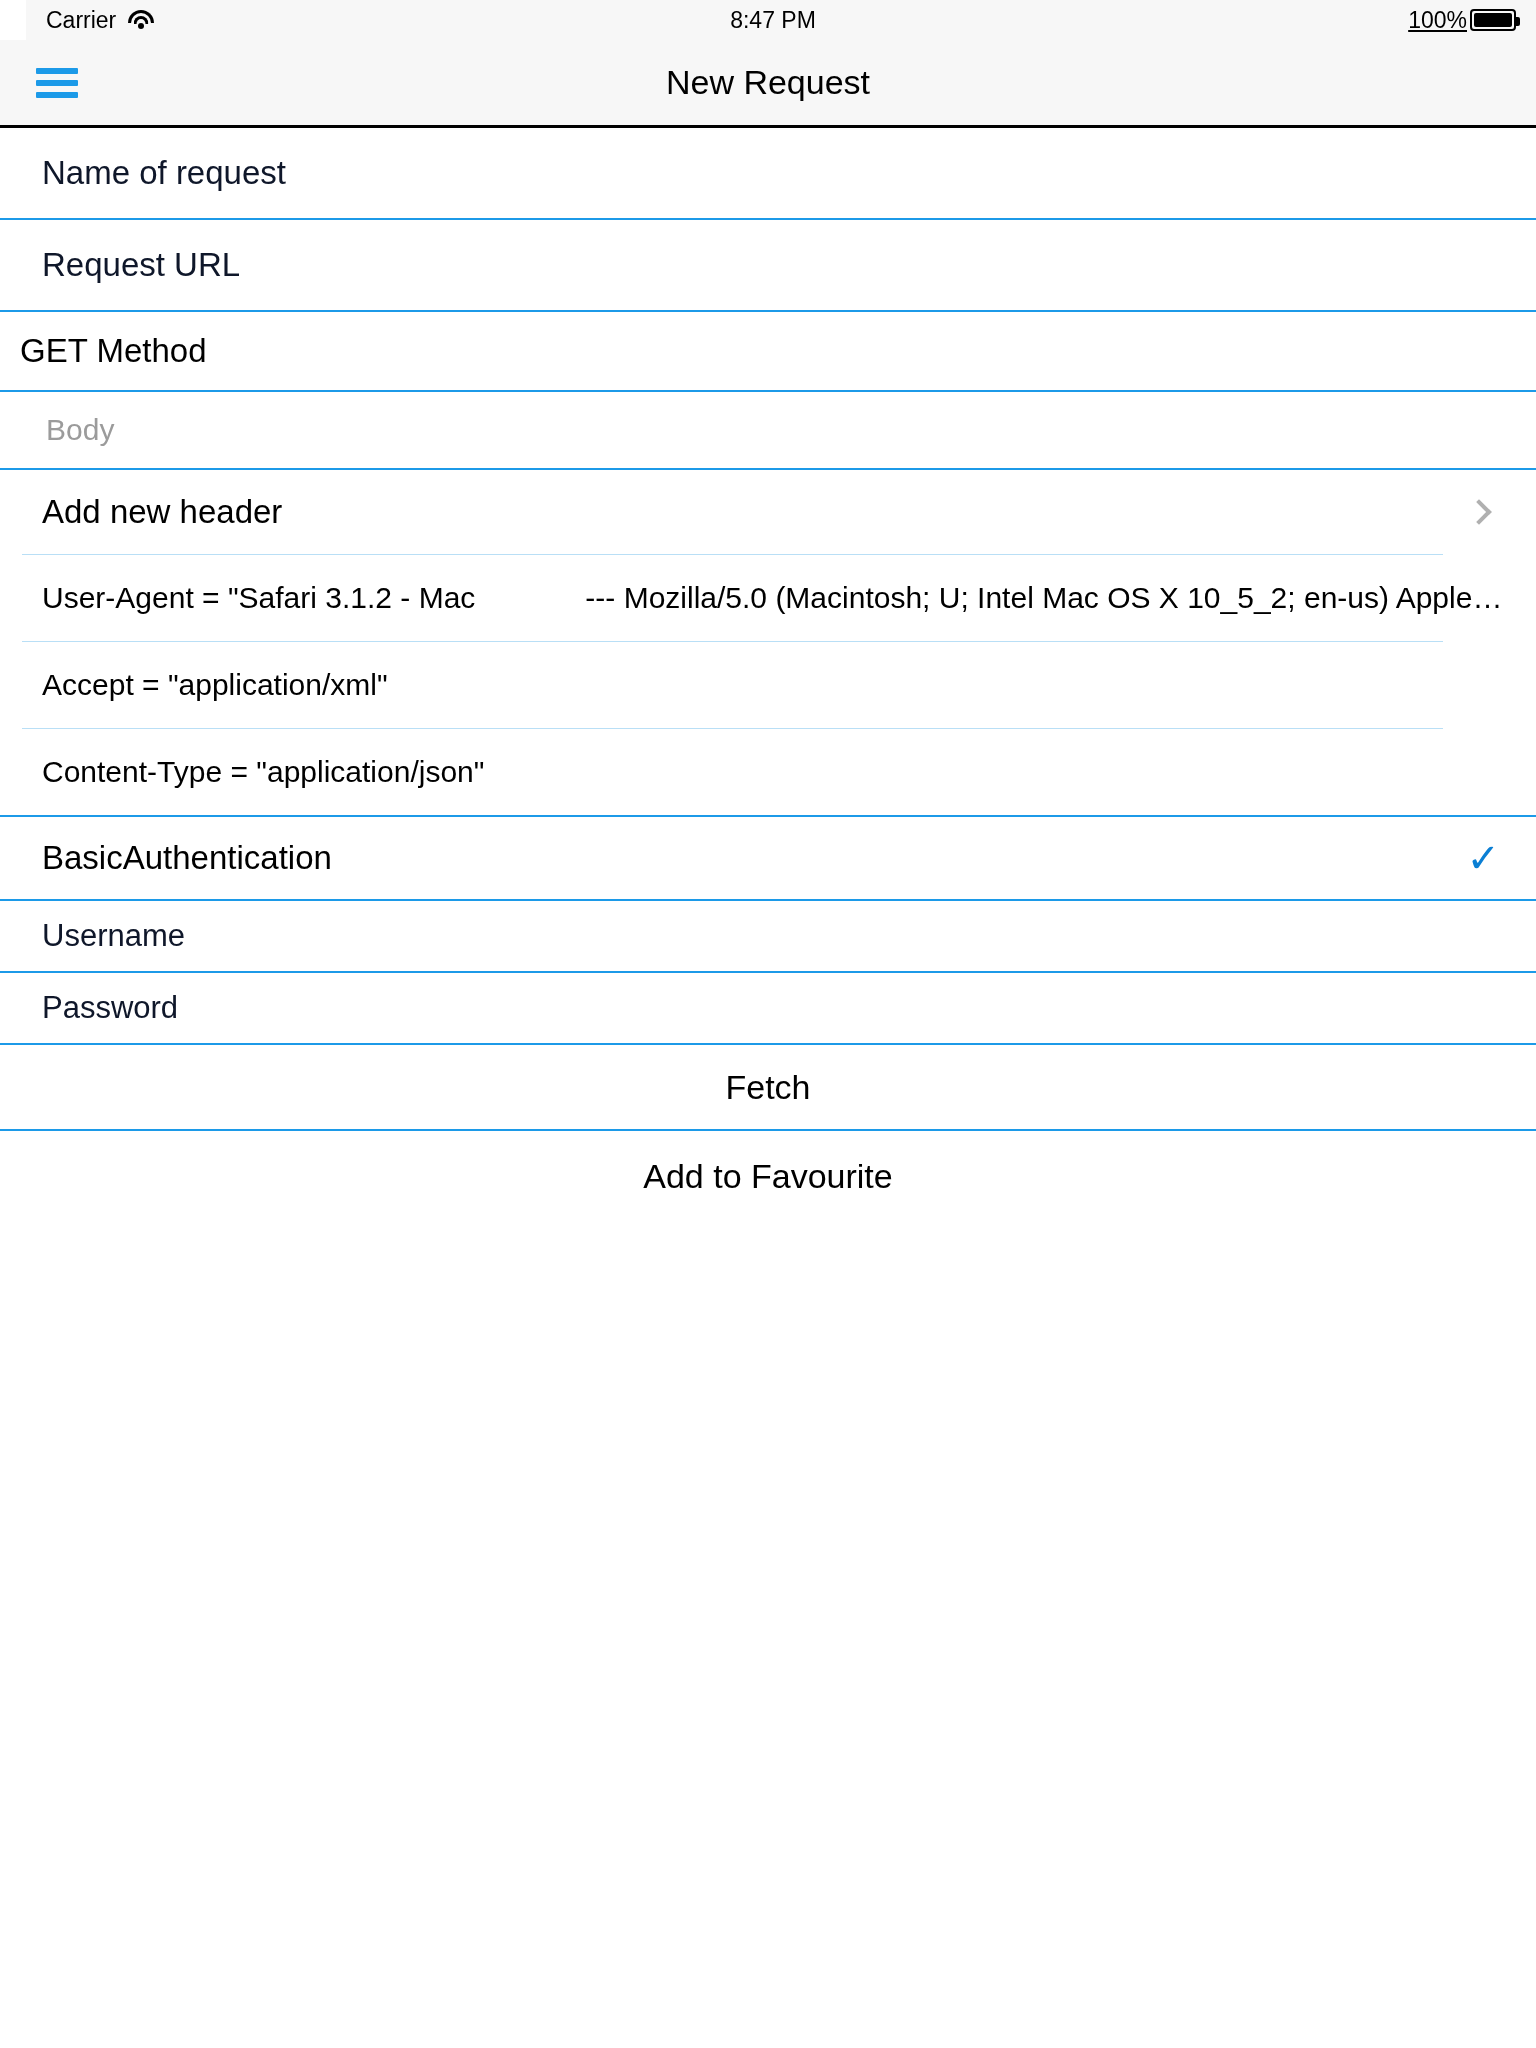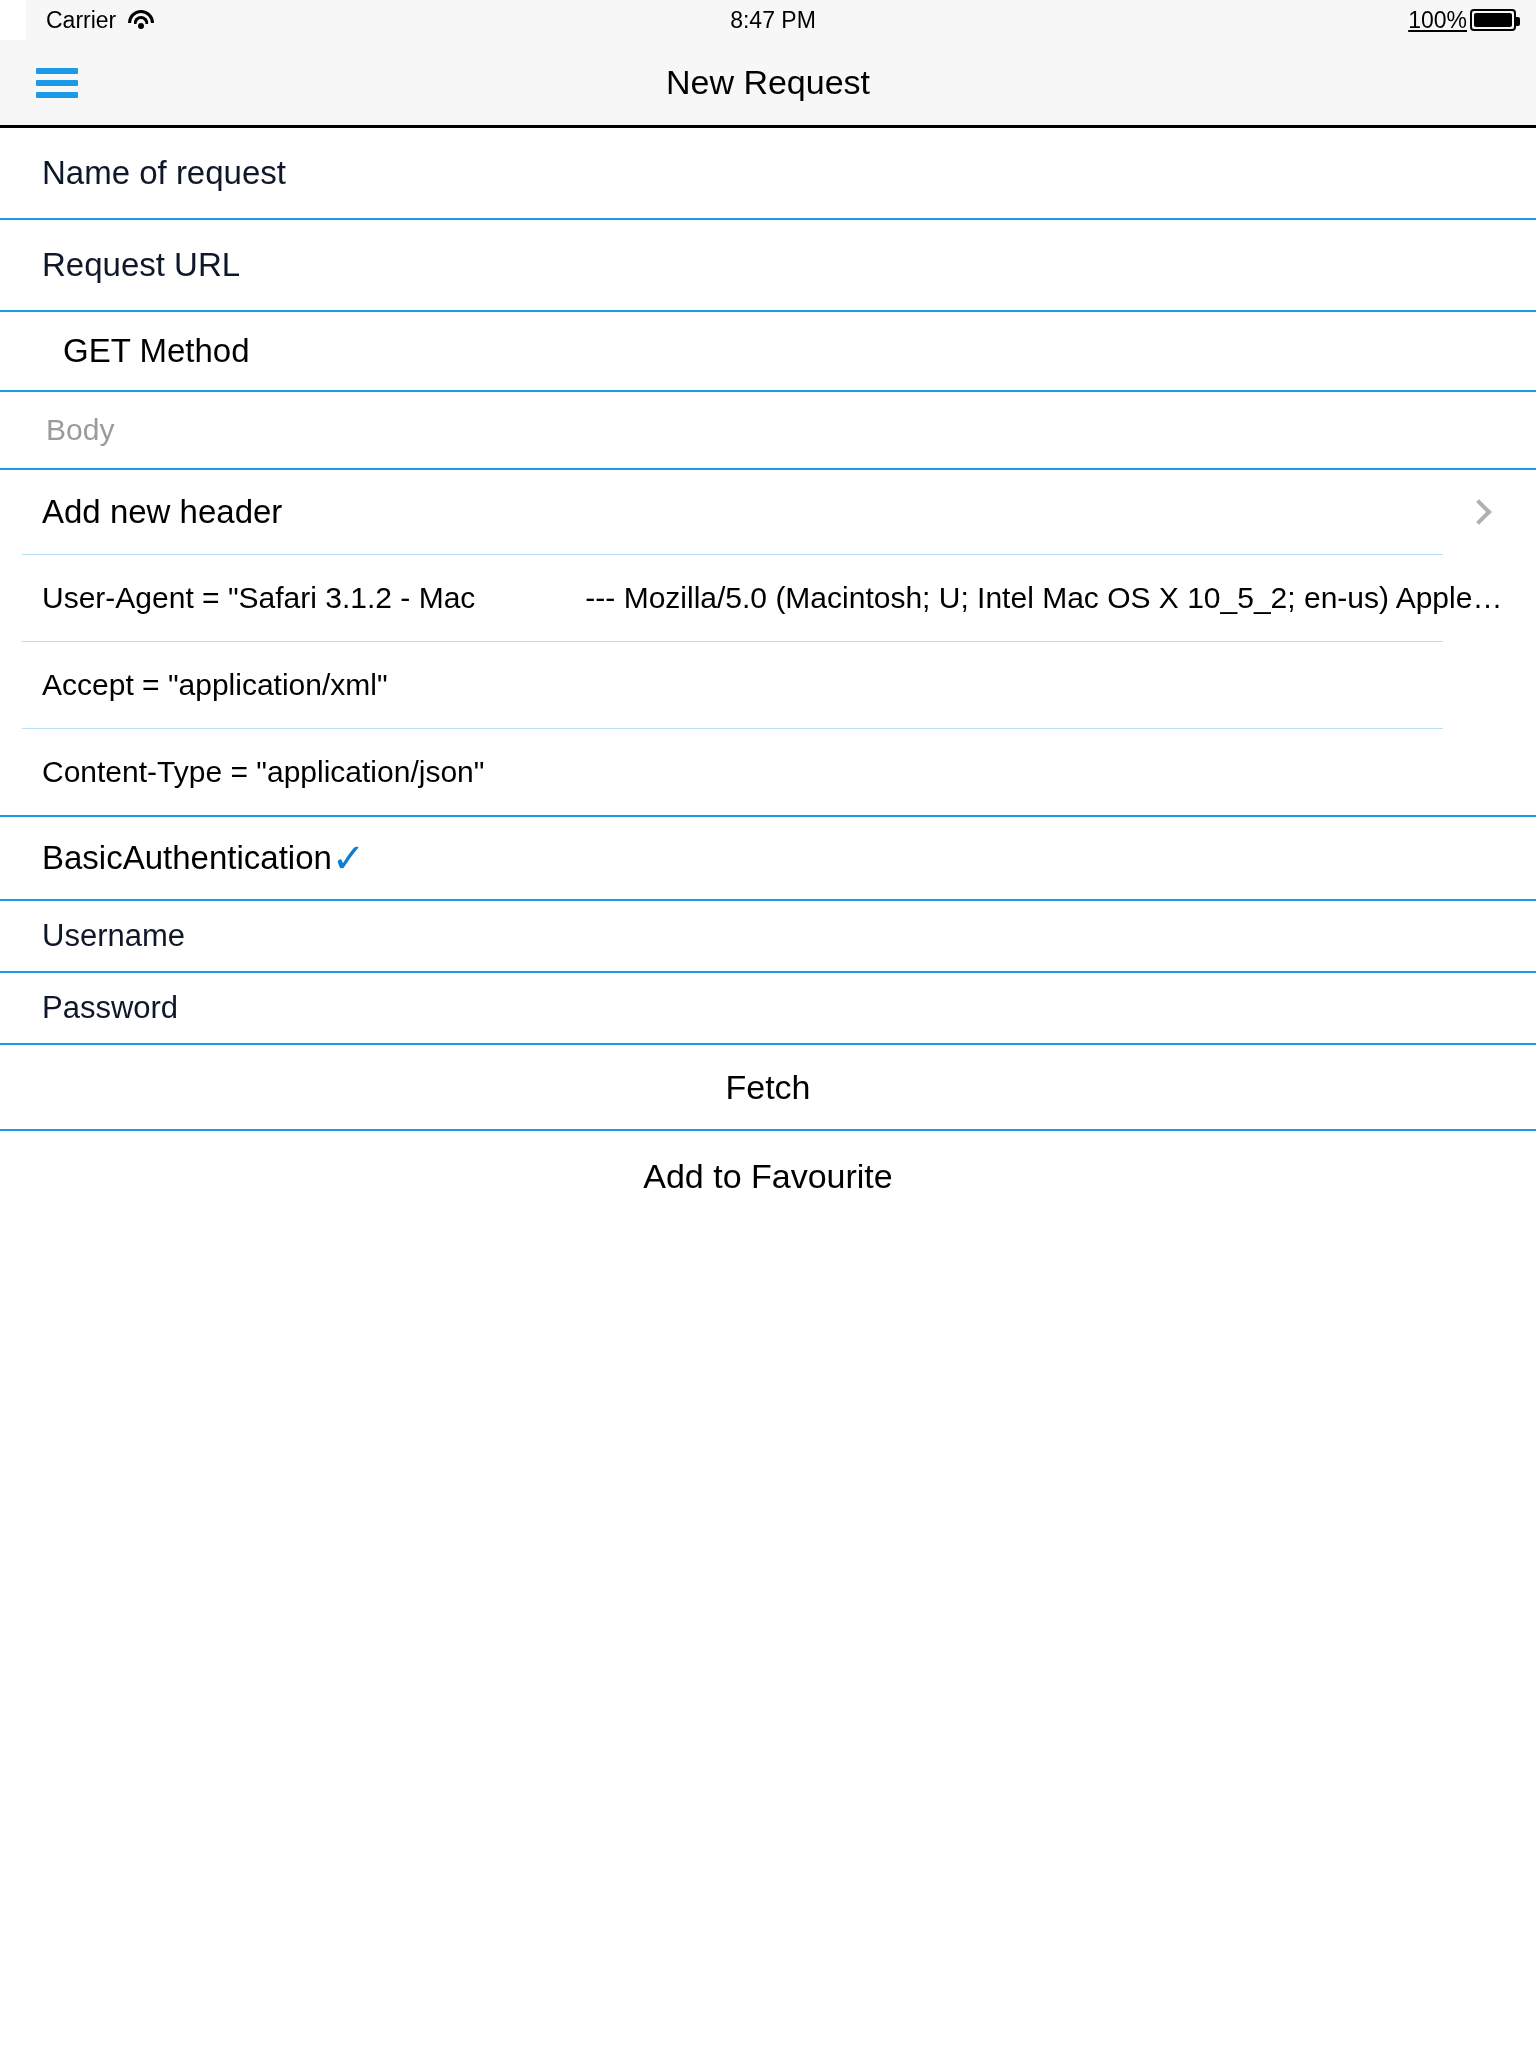--- a/index.html
+++ b/index.html
@@ -92,41 +92,41 @@
     height: 90px;
     padding-left: 42px;
     font-size: 33px;
     color: #000;
     display: flex;
     align-items: center;
   }
   .field.placeholder { color: #0f172a; }
   .field.small-ph { font-size: 30px; padding-left: 46px; color: #9b9b9b; }
 
-  .row-method { height: 78px; font-size: 33px; padding-left: 63px; }
+  .row-method { height: 78px; font-size: 33px; padding-left: 20px; }
   .row-body { height: 76px; }
 
   .row-link {
     height: 84px; padding: 0 42px; justify-content: space-between; font-size: 33px;
   }
   .chevron {
     width: 18px; height: 18px; border-right: 4px solid #b0b0b0; border-top: 4px solid #b0b0b0;
     transform: rotate(45deg); margin-right: 6px;
   }
 
   .header-row {
     height: 86px; padding-left: 42px; padding-right: 30px; font-size: 30px; color: #000;
     display: flex; align-items: center; white-space: nowrap; overflow: hidden;
   }
   .header-row .hdr-key { flex: 0 0 auto; }
   .header-row .hdr-val { margin-left: 110px; overflow: hidden; text-overflow: ellipsis; white-space: nowrap; }
 
   .row-auth {
     height: 82px; padding-left: 42px; padding-right: 36px; font-size: 33px;
-    justify-content: flex-start;
+    justify-content: space-between;
   }
   .checkmark {
     color: #0b7fd4; font-size: 40px; line-height: 1;
   }
 
   .row-credential { height: 70px; }
   .row-credential .field { height: 82px; font-size: 31px; }
 
   .row-button {
     height: 84px; justify-content: center; font-size: 34px; color: #000;

